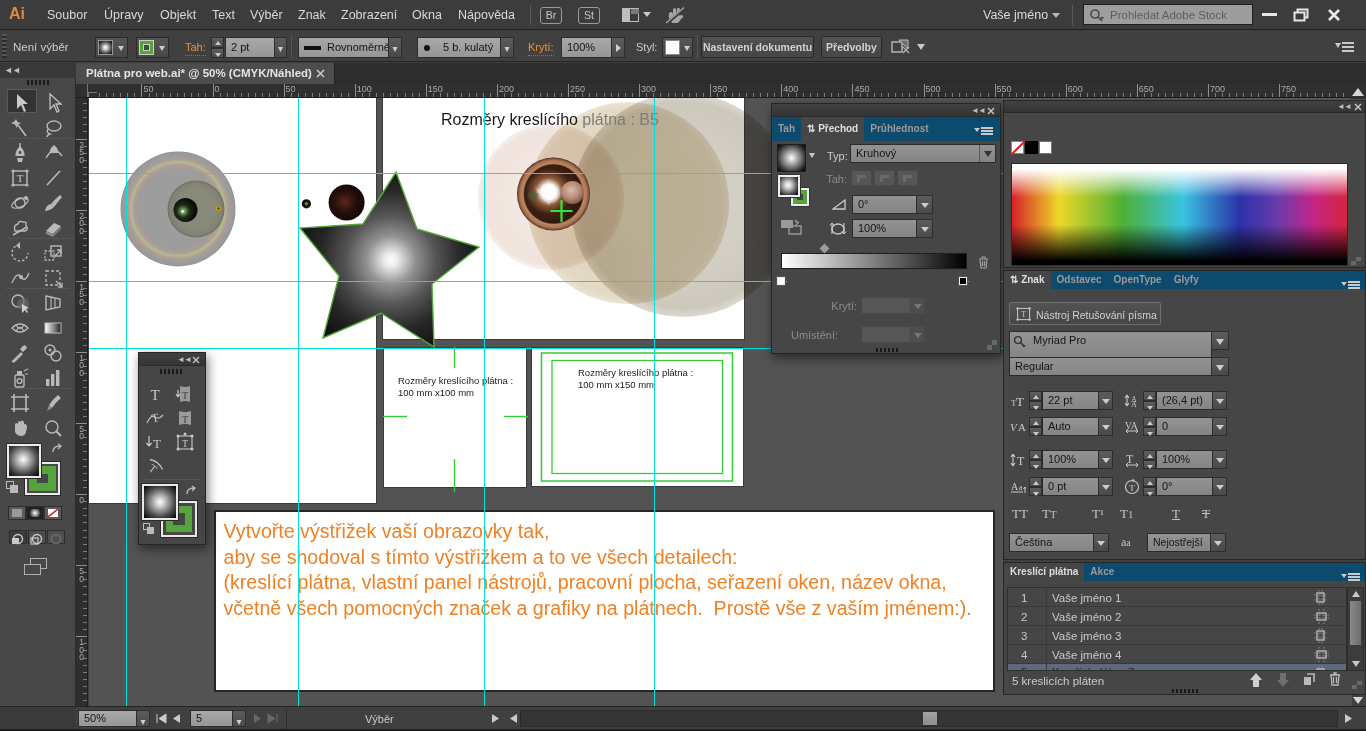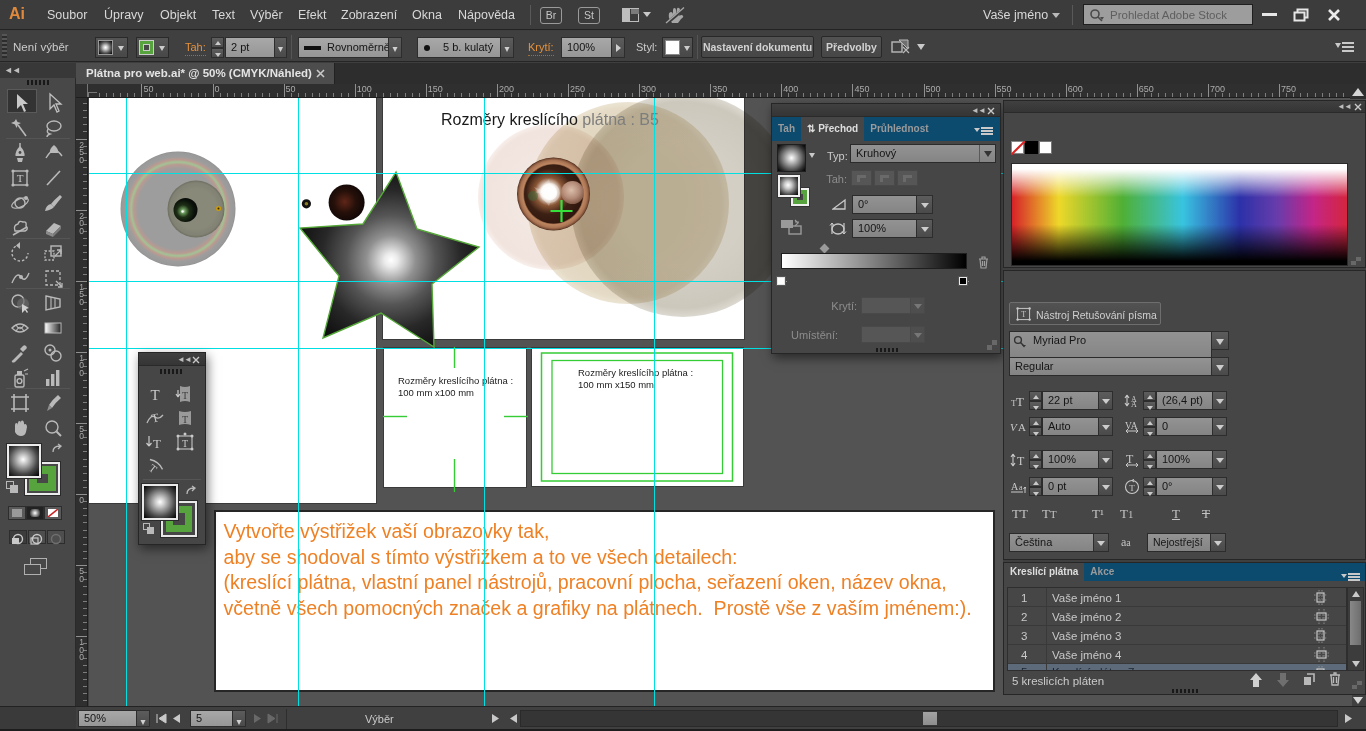--- a/index.html
+++ b/index.html
@@ -37,21 +37,21 @@
 .tool svg{position:absolute;left:0;top:0}
 .dots{background:repeating-linear-gradient(90deg,#191919 0 2px,transparent 2px 4px)}
 </style></head><body>
 <div class="a" style="left:0;top:0;width:1366px;height:30px;background:#3c3c3c;border-bottom:1px solid #232323">
 <div class="a" style="left:9px;top:5px;width:24px;height:19px;color:#e0893c;font-size:16px;font-weight:bold;letter-spacing:0">Ai</div>
 <div class="a" style="left:47px;top:9px;color:#d8d8d8;font-size:12.5px;line-height:1">Soubor</div>
 <div class="a" style="left:104px;top:9px;color:#d8d8d8;font-size:12.5px;line-height:1">Úpravy</div>
 <div class="a" style="left:160px;top:9px;color:#d8d8d8;font-size:12.5px;line-height:1">Objekt</div>
 <div class="a" style="left:212px;top:9px;color:#d8d8d8;font-size:12.5px;line-height:1">Text</div>
 <div class="a" style="left:250px;top:9px;color:#d8d8d8;font-size:12.5px;line-height:1">Výběr</div>
-<div class="a" style="left:298px;top:9px;color:#d8d8d8;font-size:12.5px;line-height:1">Efekt</div>
+<div class="a" style="left:298px;top:9px;color:#d8d8d8;font-size:12.5px;line-height:1">Znak</div>
 <div class="a" style="left:341px;top:9px;color:#d8d8d8;font-size:12.5px;line-height:1">Zobrazení</div>
 <div class="a" style="left:412px;top:9px;color:#d8d8d8;font-size:12.5px;line-height:1">Okna</div>
 <div class="a" style="left:458px;top:9px;color:#d8d8d8;font-size:12.5px;line-height:1">Nápověda</div>
 <div class="a" style="left:530px;top:5px;width:1px;height:20px;background:#595959"></div>
 <div class="a" style="left:540px;top:7px;width:22px;height:17px;border:1px solid #9a9a9a;border-radius:3px;color:#c6c6c6;font-size:10.5px;text-align:center;line-height:15px">Br</div>
 <div class="a" style="left:578px;top:7px;width:22px;height:17px;border:1px solid #9a9a9a;border-radius:3px;color:#c6c6c6;font-size:10.5px;text-align:center;line-height:15px">St</div>
 <div class="a" style="left:622px;top:8px;width:17px;height:14px;border:1px solid #bdbdbd;background:#3c3c3c">
       <div class="a" style="left:0;top:0;width:7px;height:12px;background:#bdbdbd"></div>
       <div class="a" style="left:8px;top:0;width:8px;height:5px;background:#7a7a7a"></div>
     </div>
@@ -937,20 +937,28 @@
 <div class="a" style="left:7px;top:40px;width:13px;height:13px;background:#fff;border:1px solid #888"></div>
       <svg class="a" style="left:7px;top:40px" width="14" height="14">
         <line x1="0" y1="14" x2="14" y2="0" stroke="#d22" stroke-width="2"></line>
       </svg>
       <div class="a" style="left:21px;top:40px;width:13px;height:13px;background:#000;border:1px solid #000"></div>
       <div class="a" style="left:35px;top:40px;width:13px;height:13px;background:#fff;border:1px solid #777"></div>
 <div class="a" style="left:7px;top:62px;width:337px;height:103px;border:1px solid #2a2a2a;filter:saturate(0.88);background:linear-gradient(to bottom,rgba(255,255,255,1) 5%,rgba(255,255,255,0) 33%,rgba(0,0,0,0) 60%,rgba(0,0,0,1) 96%),linear-gradient(to right,#ea1c24,#f2d913 14%,#46b428 33%,#29c8e8 51%,#2a30b8 68%,#6a3ab8 79%,#d41f8e 90%,#e8203c)"></div>
 <div class="a" style="right:4px;bottom:2px;width:10px;height:8px;background:repeating-conic-gradient(#777 0 25%,transparent 0 50%);opacity:.7"></div>
 </div>
 <div class="a pan" style="left:0;top:170px;width:363px;height:290px;box-shadow:none">
+<div class="a pstrip" style="left:0;top:0;width:361px;height:18px">
+        <div class="tab on" style="line-height:18px">⇅ Znak</div>
+        <div class="tab" style="line-height:18px">Odstavec</div>
+        <div class="tab" style="line-height:18px">OpenType</div>
+        <div class="tab" style="line-height:18px">Glyfy</div>
+        <div class="a" style="left:344px;top:10px;width:12px;height:2px;background:#c9c9c9;box-shadow:0 3px 0 #c9c9c9,0 6px 0 #c9c9c9"></div>
+        <div class="a" style="left:337px;top:11px;border:3px solid transparent;border-top:4px solid #c9c9c9"></div>
+      </div>
 <div class="a" style="left:5px;top:31px;width:152px;height:23px;background:linear-gradient(#525252,#474747);border:1px solid #6e6e6e;border-radius:2px">
         <svg class="a" style="left:5px;top:3px" width="18" height="16" viewBox="0 0 20 20">
           <rect x="2" y="3" width="15" height="14" fill="none" stroke="#c9c9c9" stroke-width="1.2"></rect>
           <text x="9.5" y="14" font-size="10" fill="#c9c9c9" text-anchor="middle" font-family="Liberation Serif">T</text>
           <circle cx="2" cy="3" r="1.5" fill="#c9c9c9"></circle>
           <circle cx="17" cy="3" r="1.5" fill="#c9c9c9"></circle>
           <circle cx="2" cy="17" r="1.5" fill="#c9c9c9"></circle>
           <circle cx="17" cy="17" r="1.5" fill="#c9c9c9"></circle>
         </svg>
         <div class="a" style="left:26px;top:6px;color:#cfcfcf;font-size:10.5px">Nástroj Retušování písma</div>

